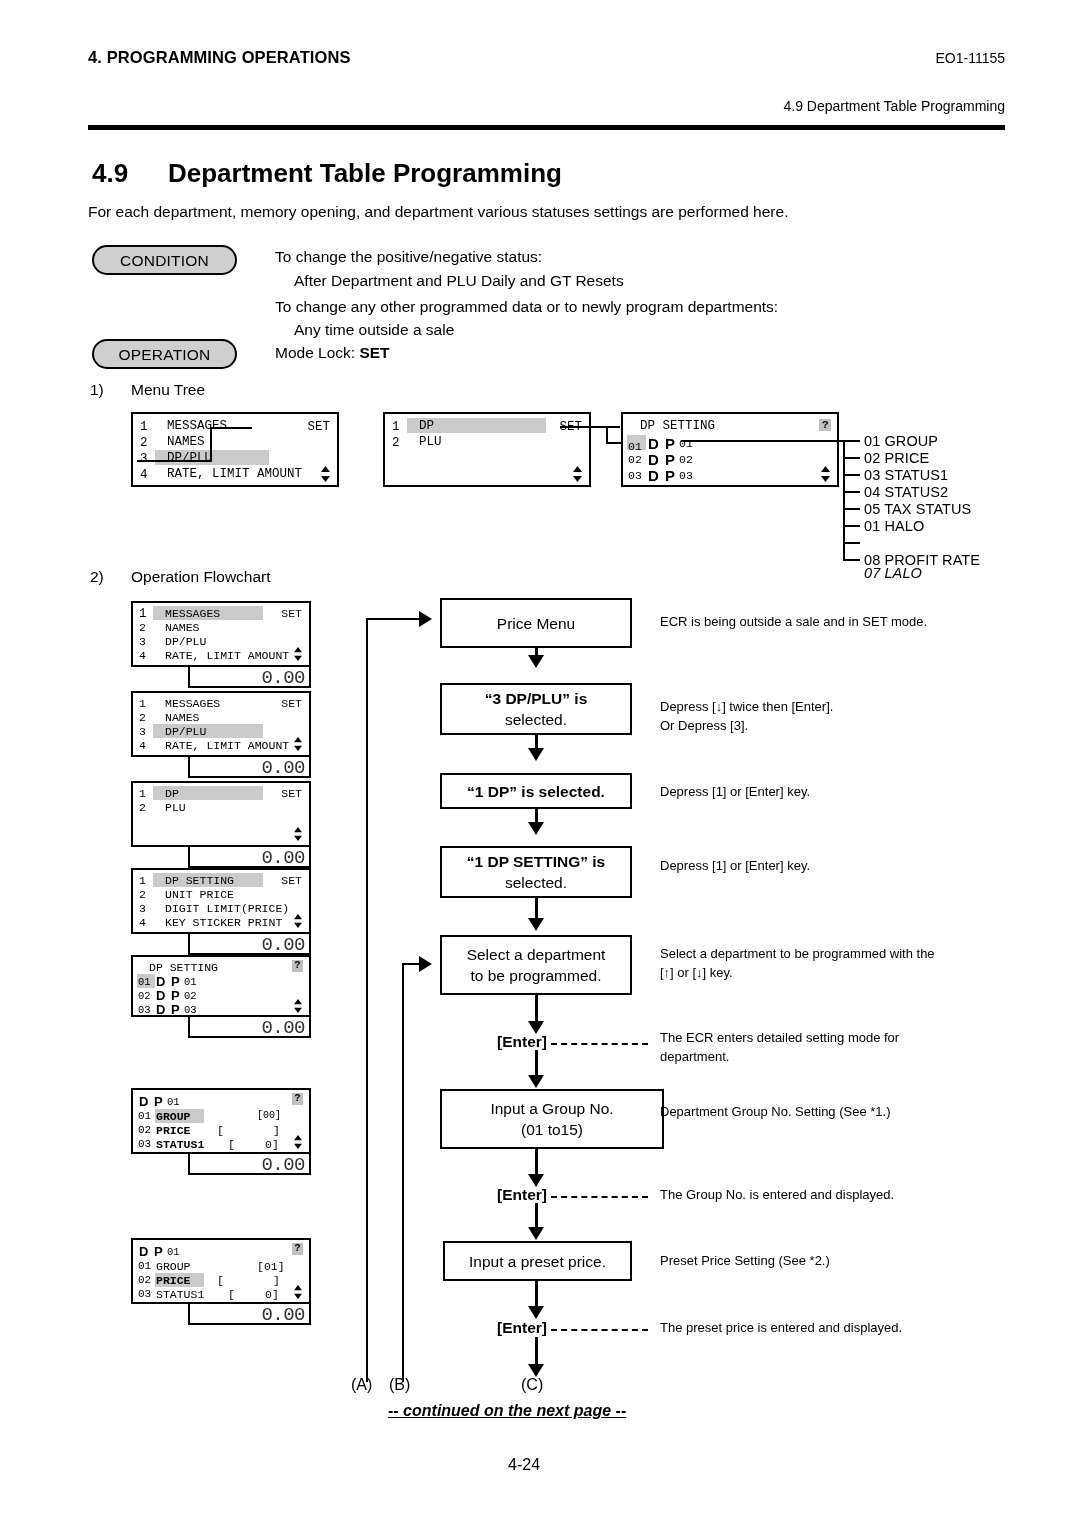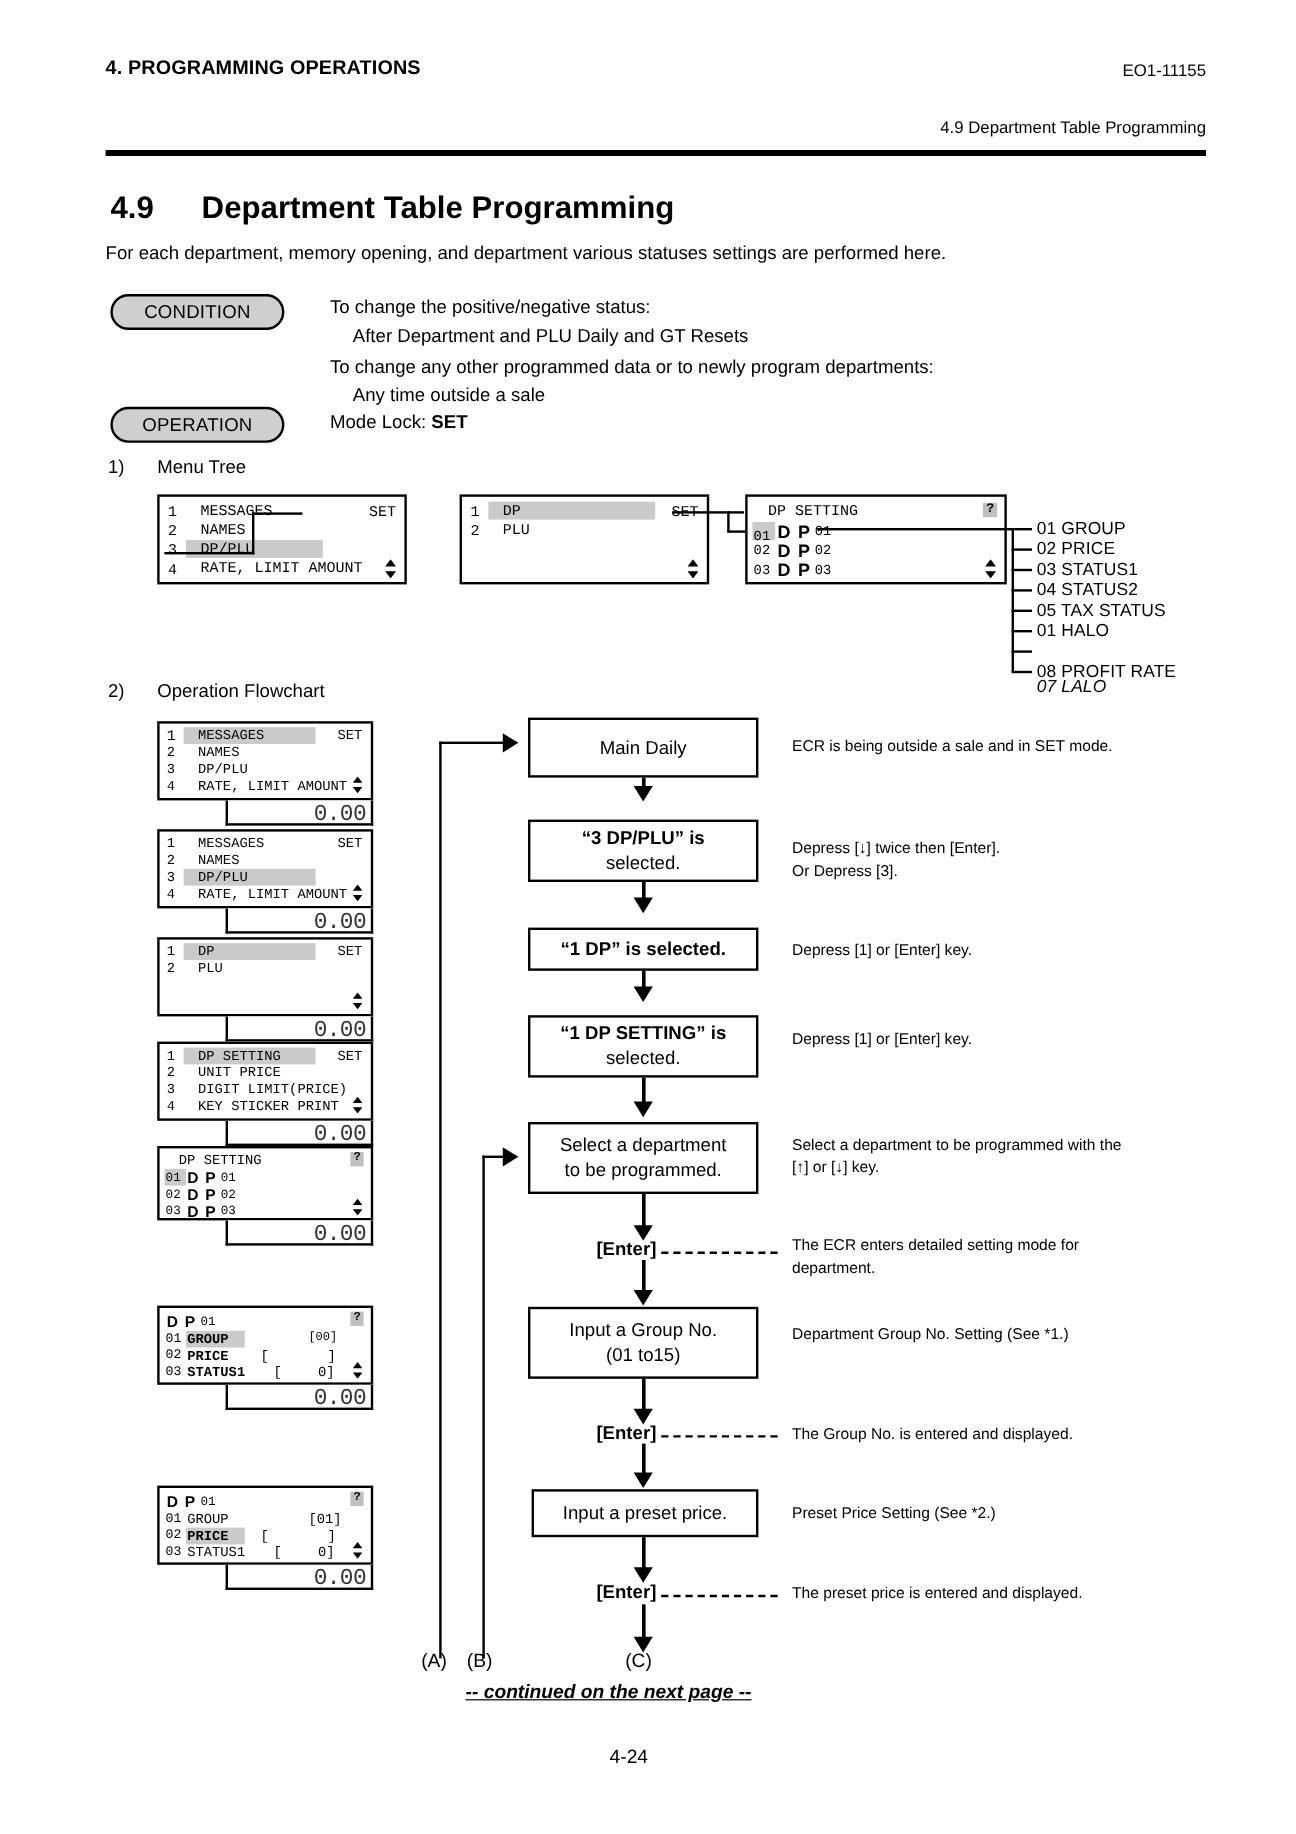--- a/index.html
+++ b/index.html
@@ -348,21 +348,21 @@
   <div class="abs" style="left:95px;  top:48px; font-size:11.5px; font-family:'Liberation Mono',monospace;">[</div>
   <div class="abs" style="left:132px; top:48px; font-size:11.5px; font-family:'Liberation Mono',monospace;">0]</div>
   <svg class="updown" style="top:45px; width:8px; height:14px;" viewBox="0 0 9 16">
       <polygon points="4.5,0 9,6 0,6" fill="#000"></polygon>
       <polygon points="4.5,16 9,10 0,10" fill="#000"></polygon>
     </svg>
 </div>
 <div class="sub" style="left:188px; top:1304px; width:123px; height:21px;">0.00</div>
 
 <div class="fbox" style="left:440px; top:598px;  width:192px; height:50px;">
-  <span>Main Daily</span>
+  <span>Price Menu</span>
 </div>
 <div class="arrow-d" style="left:528px; top:655px;"></div>
 <div class="vline" style="left:535px; top:648px; height:12px;"></div>
 
 <div class="fbox" style="left:440px; top:683px; width:192px; height:52px;">
   <b>“3 DP/PLU” is</b>
   <span>selected.</span>
 </div>
 <div class="vline" style="left:535px; top:735px; height:14px;"></div>
 <div class="arrow-d" style="left:528px; top:748px;"></div>
@@ -385,21 +385,21 @@
   <span>to be programmed.</span>
 </div>
 <div class="vline" style="left:535px; top:995px; height:33px;"></div>
 <div class="arrow-d" style="left:528px; top:1021px;"></div>
 
 <div class="enter-lbl" style="left:497px; top:1033px;">[Enter]</div>
 <div class="dashline" style="left:551px; top:1043px; width:97px;"></div>
 <div class="vline" style="left:535px; top:1050px; height:30px;"></div>
 <div class="arrow-d" style="left:528px; top:1075px;"></div>
 
-<div class="fbox" style="left:440px; top:1089px; width:192px; height:60px;">
+<div class="fbox" style="left:440px; top:1089px; width:224px; height:60px;">
   <span>Input a Group No.</span>
   <span>(01 to15)</span>
 </div>
 <div class="vline" style="left:535px; top:1149px; height:30px;"></div>
 <div class="arrow-d" style="left:528px; top:1174px;"></div>
 
 <div class="enter-lbl" style="left:497px; top:1186px;">[Enter]</div>
 <div class="dashline" style="left:551px; top:1196px; width:97px;"></div>
 <div class="vline" style="left:535px; top:1203px; height:28px;"></div>
 <div class="arrow-d" style="left:528px; top:1227px;"></div>

